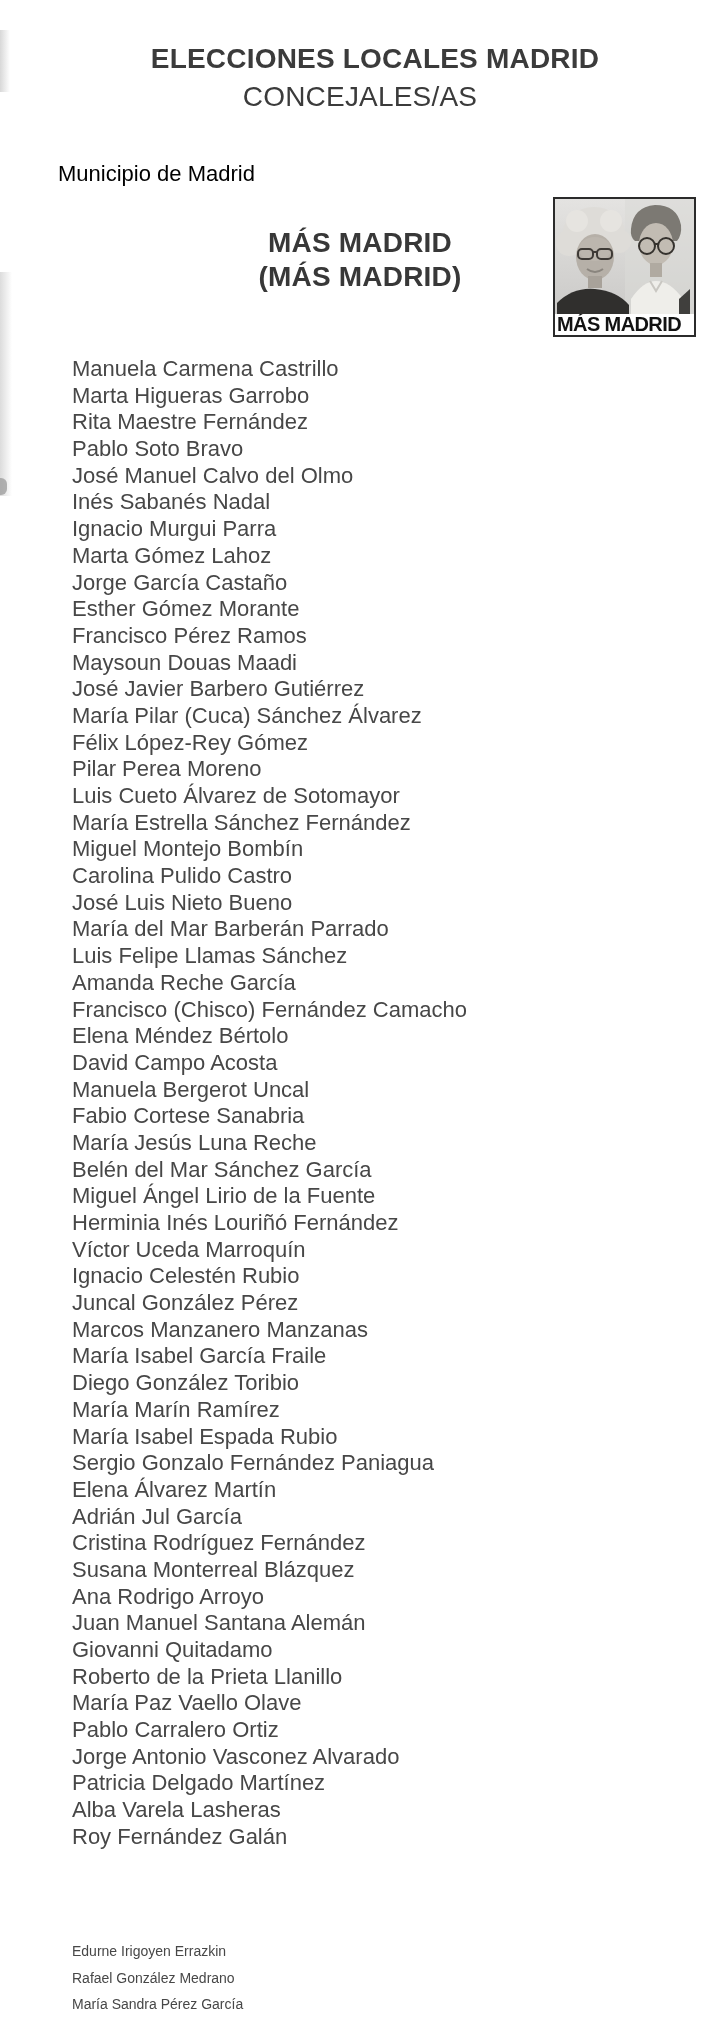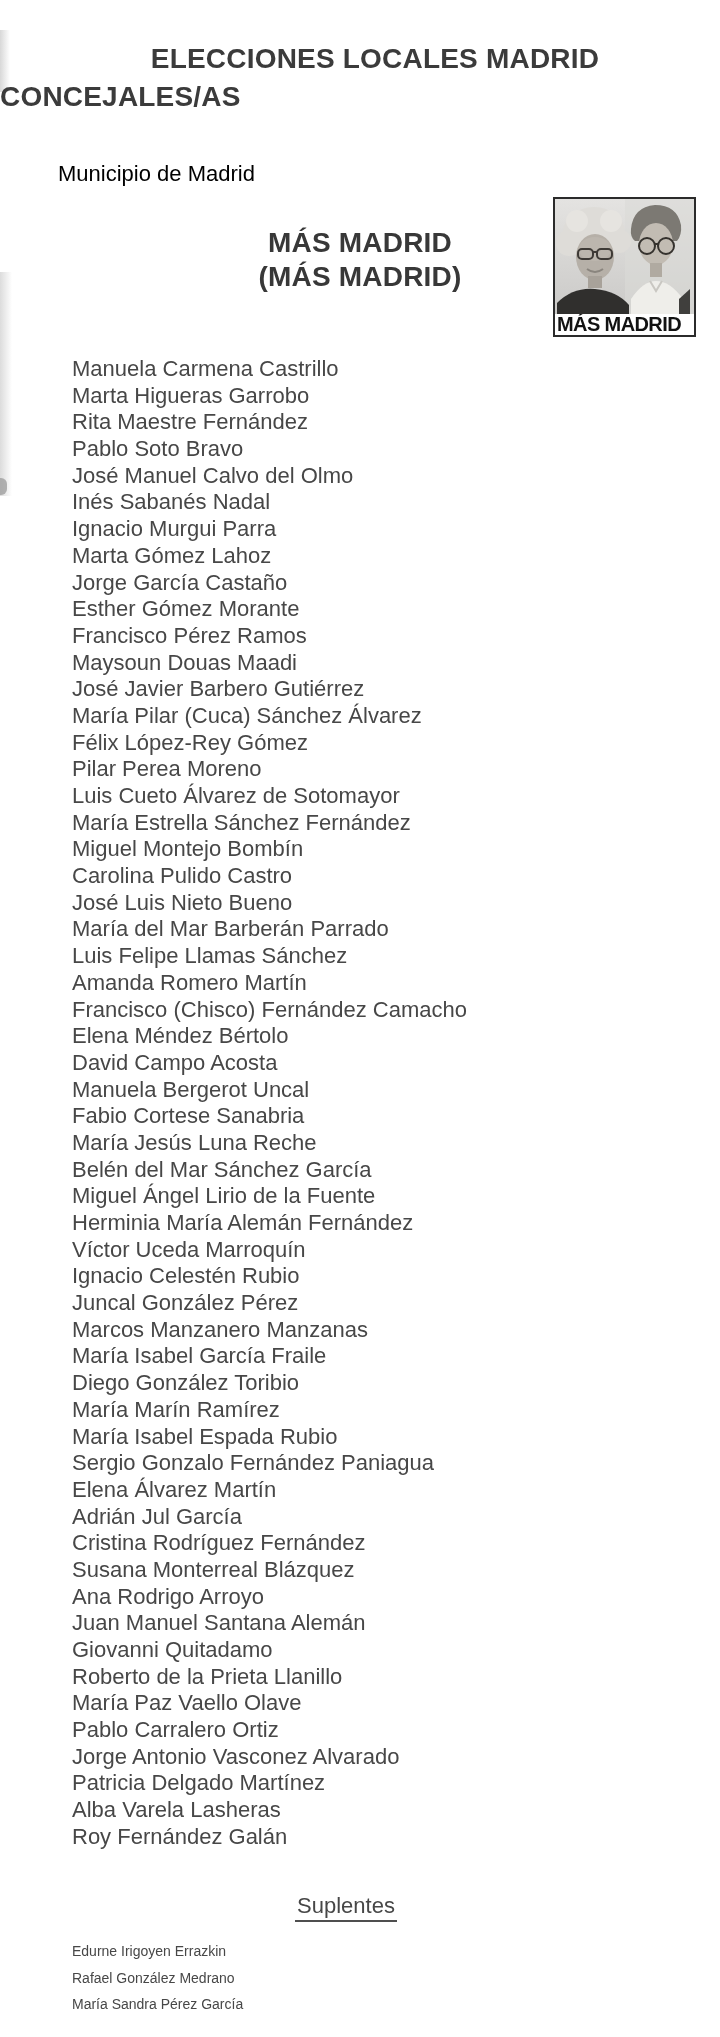--- a/index.html
+++ b/index.html
@@ -22,21 +22,21 @@
   .a3{top:478px; width:7px; height:17px; background:#9b9b9b;
       border-radius:0 6px 6px 0; opacity:.75;}
 
   .title{
     position:absolute; top:43px; left:14px; width:720px; margin:1px;
     text-align:center; font-size:28px; line-height:30px; font-weight:bold;
     color:var(--heading_text,#3b3b3b); letter-spacing:.2px;
   }
   .subtitle{
     position:absolute; top:82px; left:0; width:720px; margin:0;
-    text-align:left; font-size:28px; line-height:30px; font-weight:bold;
+    text-align:center; font-size:28px; line-height:30px; font-weight:normal;
     color:var(--heading_text,#3b3b3b); letter-spacing:.2px;
   }
   .municipio{
     position:absolute; top:161px; left:58px;
     font-size:22px; line-height:26px; color:#000000;
   }
   .party-name{
     position:absolute; top:226px; left:0; width:720px;
     text-align:center; font-weight:bold; font-size:28px; line-height:34px;
     color:#383838; letter-spacing:.2px;
@@ -151,30 +151,30 @@
       <div class="candidate">María Pilar (Cuca) Sánchez Álvarez</div>
       <div class="candidate">Félix López-Rey Gómez</div>
       <div class="candidate">Pilar Perea Moreno</div>
       <div class="candidate">Luis Cueto Álvarez de Sotomayor</div>
       <div class="candidate">María Estrella Sánchez Fernández</div>
       <div class="candidate">Miguel Montejo Bombín</div>
       <div class="candidate">Carolina Pulido Castro</div>
       <div class="candidate">José Luis Nieto Bueno</div>
       <div class="candidate">María del Mar Barberán Parrado</div>
       <div class="candidate">Luis Felipe Llamas Sánchez</div>
-      <div class="candidate">Amanda Romero Martín</div>
+      <div class="candidate">Amanda Reche García</div>
       <div class="candidate">Francisco (Chisco) Fernández Camacho</div>
       <div class="candidate">Elena Méndez Bértolo</div>
       <div class="candidate">David Campo Acosta</div>
       <div class="candidate">Manuela Bergerot Uncal</div>
       <div class="candidate">Fabio Cortese Sanabria</div>
       <div class="candidate">María Jesús Luna Reche</div>
       <div class="candidate">Belén del Mar Sánchez García</div>
       <div class="candidate">Miguel Ángel Lirio de la Fuente</div>
-      <div class="candidate">Herminia María Alemán Fernández</div>
+      <div class="candidate">Herminia Inés Louriñó Fernández</div>
       <div class="candidate">Víctor Uceda Marroquín</div>
       <div class="candidate">Ignacio Celestén Rubio</div>
       <div class="candidate">Juncal González Pérez</div>
       <div class="candidate">Marcos Manzanero Manzanas</div>
       <div class="candidate">María Isabel García Fraile</div>
       <div class="candidate">Diego González Toribio</div>
       <div class="candidate">María Marín Ramírez</div>
       <div class="candidate">María Isabel Espada Rubio</div>
       <div class="candidate">Sergio Gonzalo Fernández Paniagua</div>
       <div class="candidate">Elena Álvarez Martín</div>
@@ -186,23 +186,20 @@
       <div class="candidate">Giovanni Quitadamo</div>
       <div class="candidate">Roberto de la Prieta Llanillo</div>
       <div class="candidate">María Paz Vaello Olave</div>
       <div class="candidate">Pablo Carralero Ortiz</div>
       <div class="candidate">Jorge Antonio Vasconez Alvarado</div>
       <div class="candidate">Patricia Delgado Martínez</div>
       <div class="candidate">Alba Varela Lasheras</div>
       <div class="candidate">Roy Fernández Galán</div>
     </div>
 
-  <div class="suplentes-heading-wrap">
-    <span class="suplentes-heading">Suplentes</span>
-  </div>
 
   <div class="suplentes-list">
       <div class="candidate">Edurne Irigoyen Errazkin</div>
       <div class="candidate">Rafael González Medrano</div>
       <div class="candidate">María Sandra Pérez García</div>
     </div>
 
 </div>
 
 </body></html>

